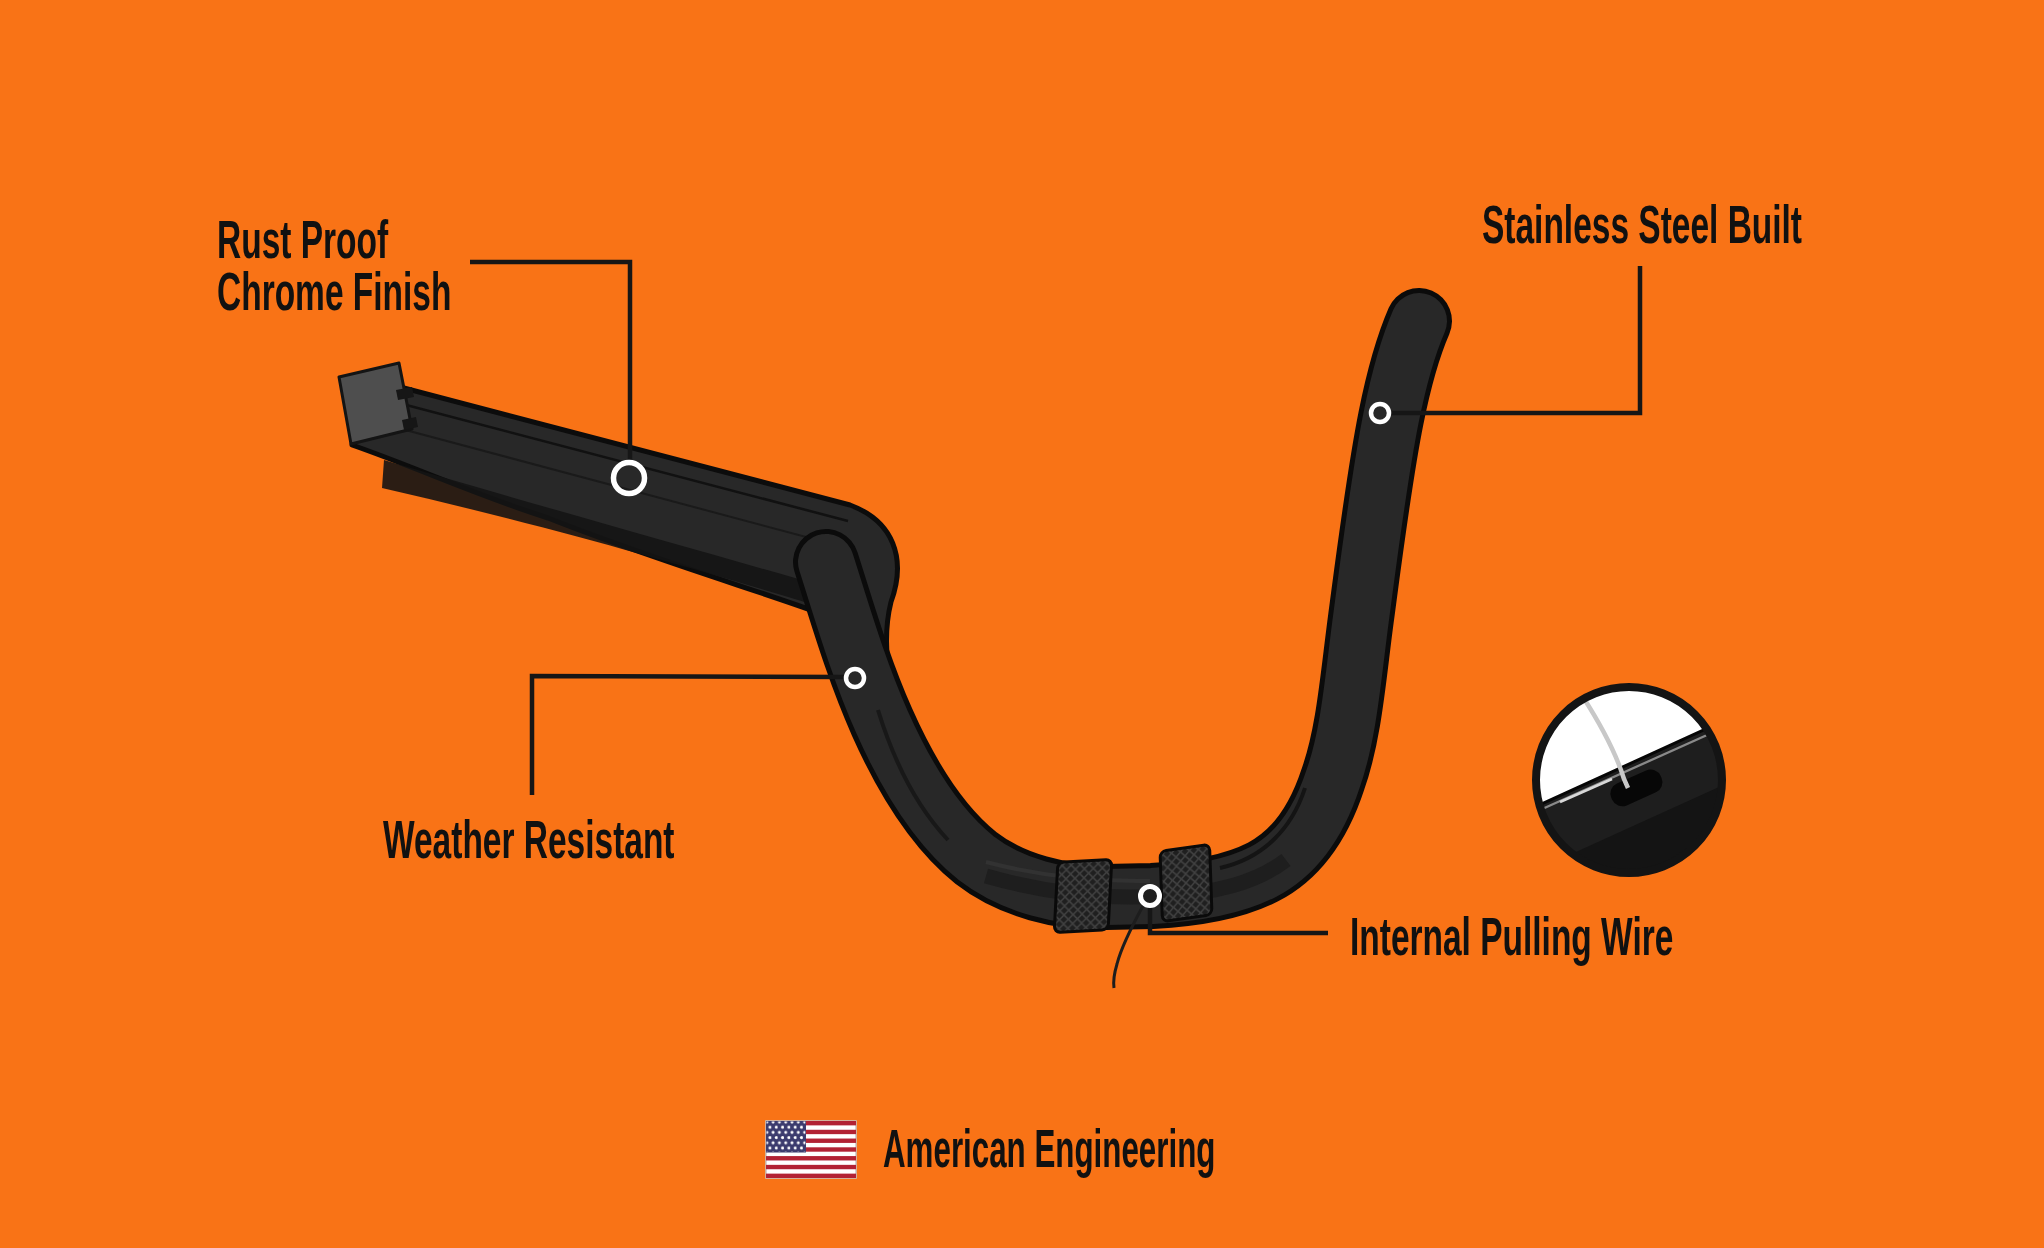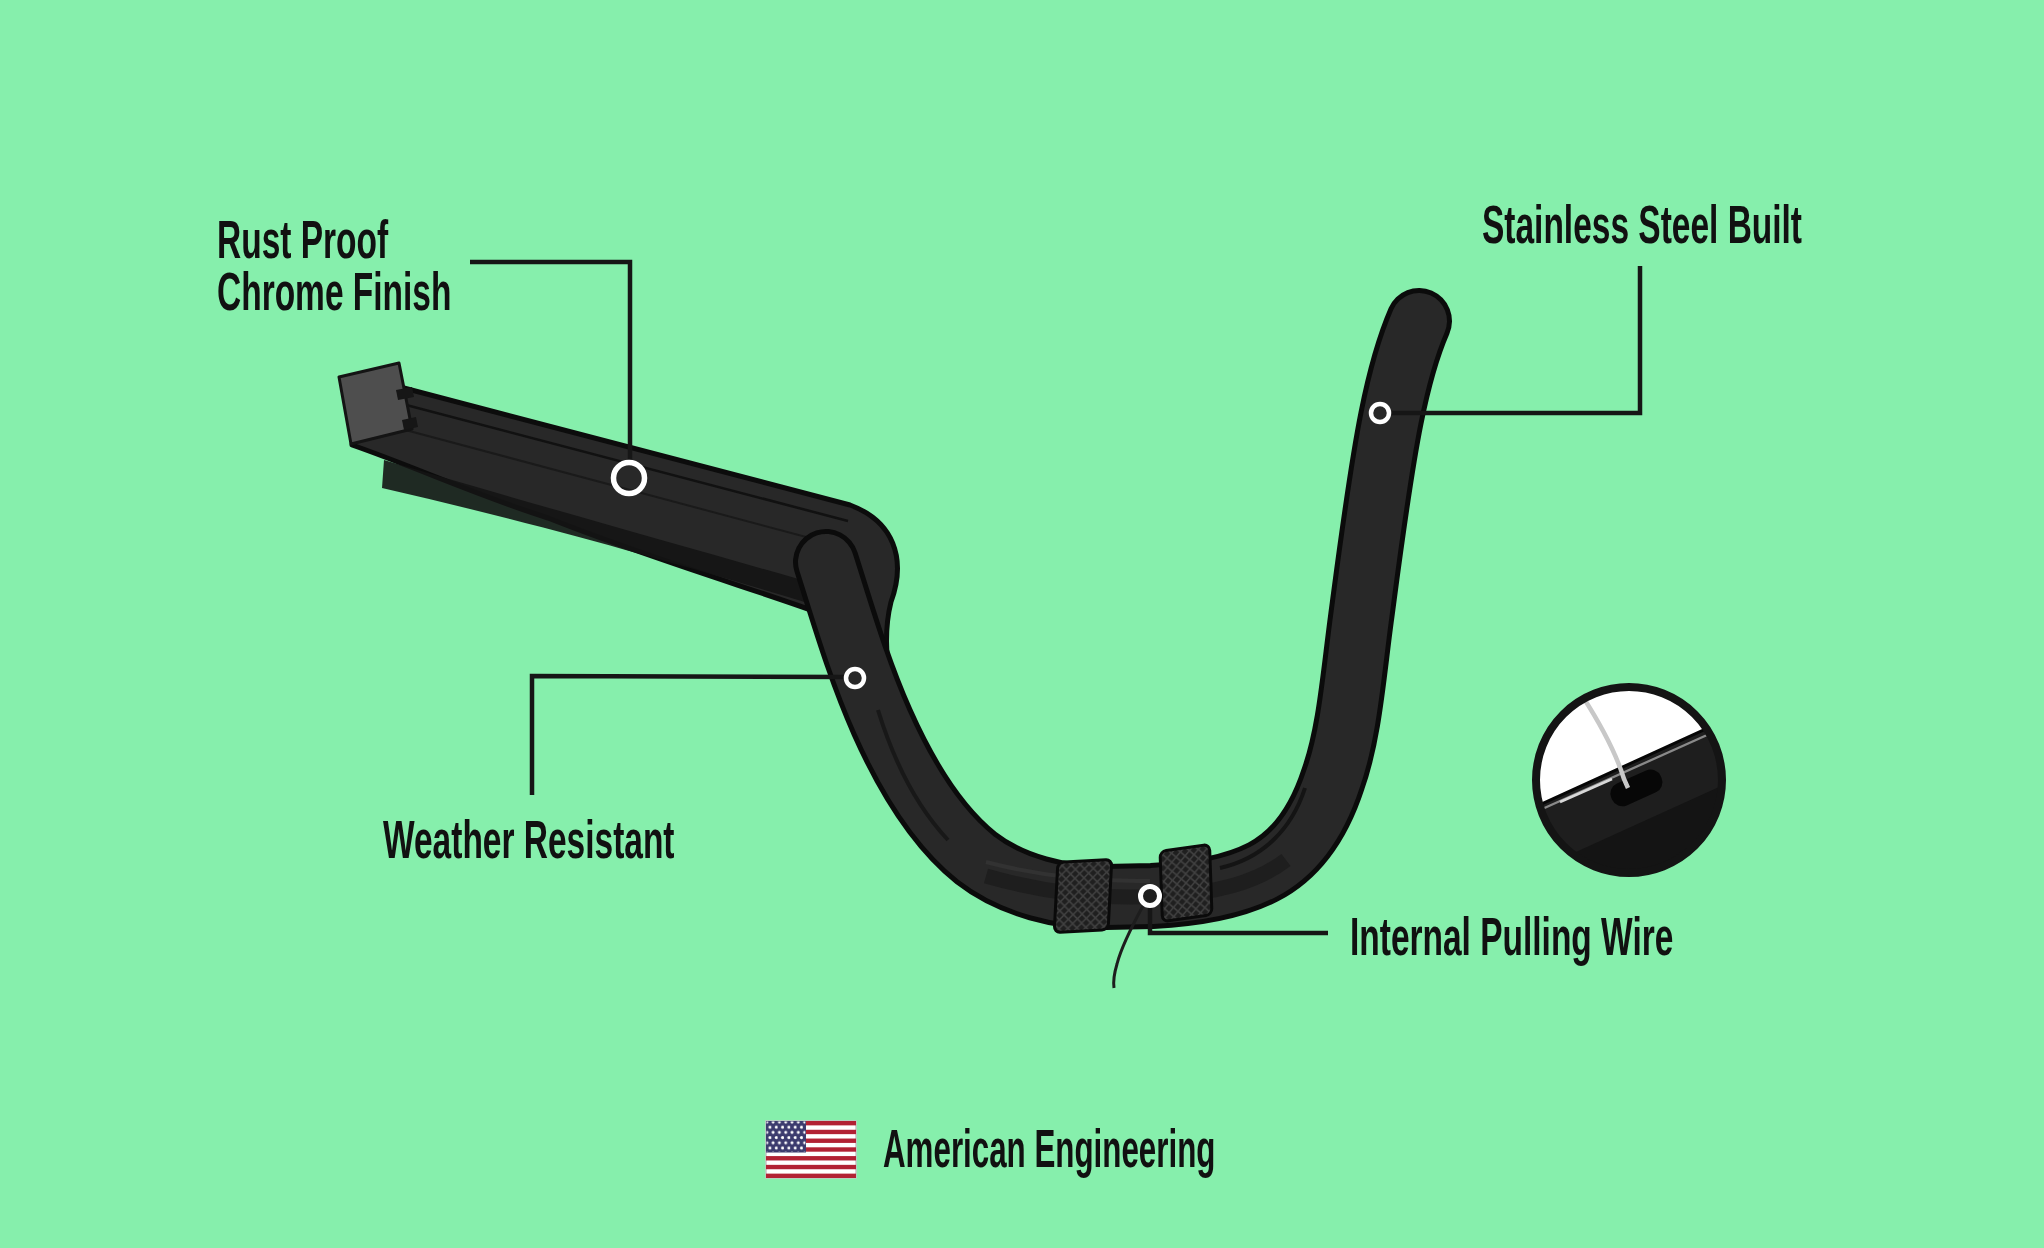--- a/index.html
+++ b/index.html
@@ -1,16 +1,16 @@
 <!DOCTYPE html>
 <html><head>
 <meta charset="utf-8">
 <style>
   html,body{margin:0;padding:0;background:#fff;}
-  #stage{position:relative;width:2044px;height:1248px;background:#86efac;overflow:hidden;
+  #stage{position:relative;width:2044px;height:1248px;background:#f97316;overflow:hidden;
          font-family:"Liberation Sans",sans-serif;}
   #art{position:absolute;left:0;top:0;width:2044px;height:1248px;}
   .callout{position:absolute;font-weight:700;font-size:54px;line-height:52px;color:#111;
            white-space:nowrap;transform:scaleX(0.62);transform-origin:left top;}
   .callout.footer{transform:scaleX(0.58);}
   #flag{position:absolute;left:765px;top:1120px;width:92px;height:59px;}
 </style>
 </head>
 <body>
 

